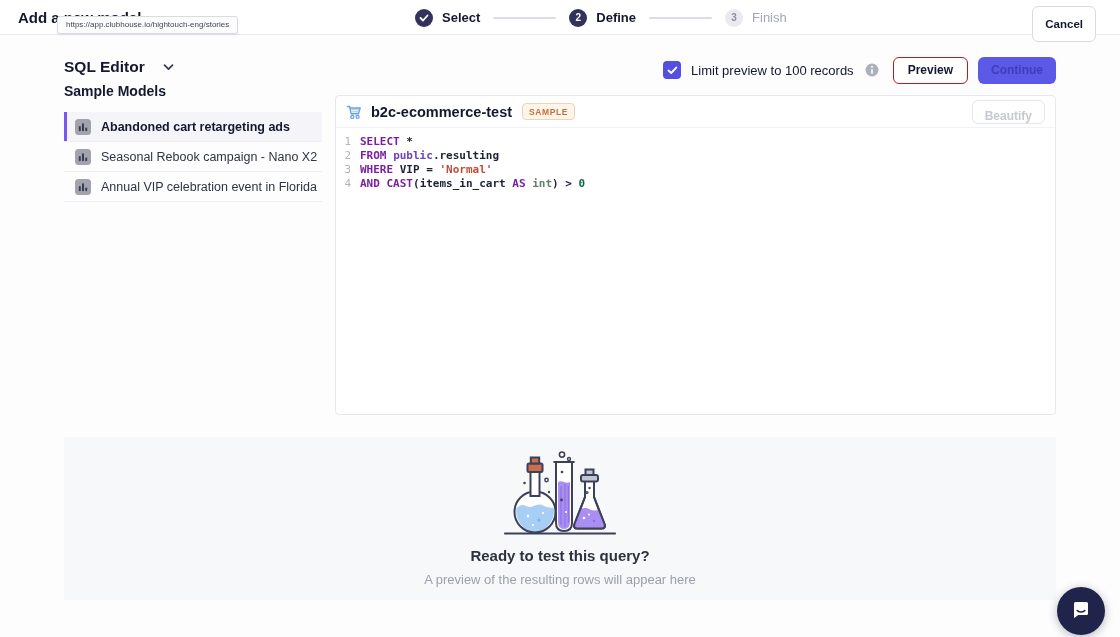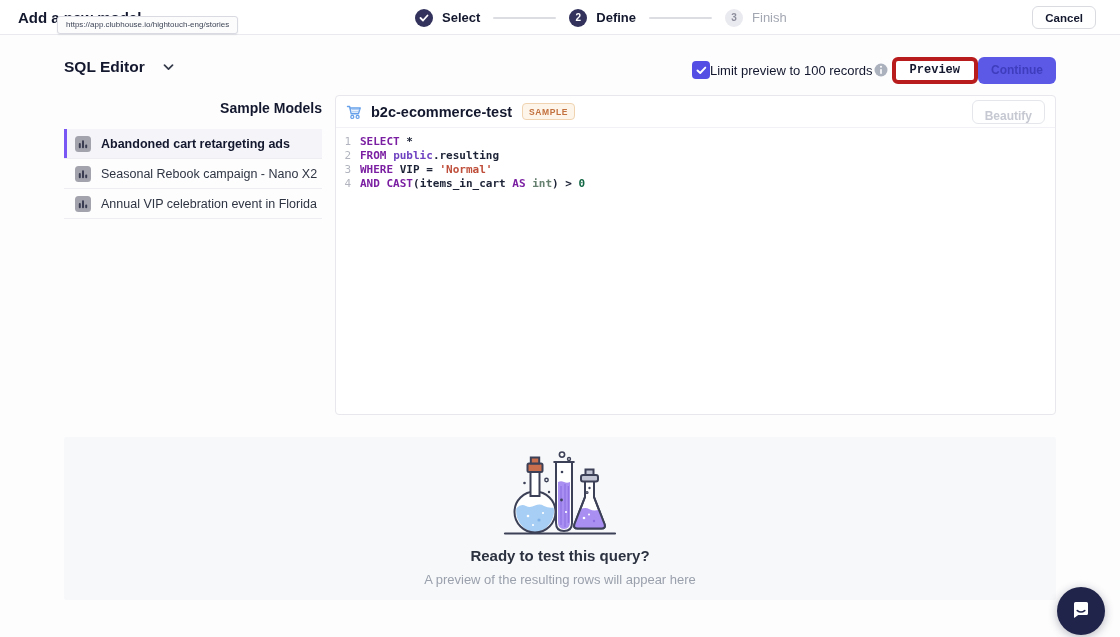--- a/index.html
+++ b/index.html
@@ -23,42 +23,42 @@
   .step { display:flex; align-items:center; gap:9px; }
   .step-circle {
     width:18px; height:18px; border-radius:50%; background:#32325d; color:#fff;
     font-size:10px; font-weight:700; display:flex; align-items:center; justify-content:center; flex:none;
   }
   .step-label { font-size:13px; font-weight:600; color:#14182e; }
   .step.upcoming .step-circle { background:#e9e9f0; color:#8c8e9c; }
   .step.upcoming .step-label { color:#a3a7b1; font-weight:400; }
   .connector { width:63px; height:2px; background:#dcdce3; border-radius:1px; margin:0 13px; }
   .cancel-btn {
-    position:absolute; right:24px; top:6px; height:23px; padding:0 12px;
+    position:absolute; right:24px; top:6px; height:36px; padding:0 12px;
     background:#fff; border:1px solid #d9dbe1; border-radius:6px;
     font-size:11.5px; font-weight:600; color:#14182e; cursor:pointer;
     font-family:inherit;
   }
   
   .sql-editor-select { position:absolute; left:64px; top:58px; display:flex; align-items:center; gap:18px; cursor:pointer; }
   .sql-editor-label { font-size:15.5px; font-weight:600; color:#14182e; }
-  .toolbar-right { position:absolute; right:64px; top:56px; height:28px; display:flex; align-items:center; gap:0; }
+  .toolbar-right { position:absolute; right:64px; top:56px; height:28px; display:flex; align-items:center; gap:10px; }
   .checkbox { width:18px; height:18px; border-radius:4px; background:#544ee4; display:flex; align-items:center; justify-content:center; cursor:pointer; flex:none; }
   .limit-label { font-size:13px; color:#14182e; margin-right:1px; }
   .info-icon { display:flex; cursor:pointer; }
   .btn-preview {
-    height:27px; padding:0 14px; background:#fff; border:4px solid #b91c1c; border-radius:6px;
-    font-size:12px; font-weight:600; color:#14182e; cursor:pointer; margin-left:4px; font-family:Liberation Mono, monospace;
+    height:27px; padding:0 14px; background:#fff; border:1px solid #b91c1c; border-radius:6px;
+    font-size:12px; font-weight:600; color:#14182e; cursor:pointer; margin-left:4px; font-family:Liberation Sans, sans-serif;
   }
   .btn-continue {
     height:27px; padding:0 13px; background:#5b59e6; border:none; border-radius:6px;
     font-size:12px; font-weight:600; color:#3f3dbd; cursor:pointer; font-family:inherit;
   }
   
-  .sidebar { position:absolute; left:64px; top:100px; width:258px;text-align:right; }
+  .sidebar { position:absolute; left:64px; top:83px; width:258px; }
   .sidebar-title { font-size:14px; font-weight:600; color:#14182e; margin-bottom:13px; }
   .model-item { position:relative; height:30px; display:flex; align-items:center; padding-left:11px; border-bottom:1px solid #ededf2; cursor:pointer; background:transparent; }
   .model-item.selected { background:#f4f4f9; }
   .model-item.selected::before { content:""; position:absolute; left:0; top:0; bottom:0; width:3px; background:#7857f5; }
   .model-icon { display:flex; flex:none; }
   .model-label { margin-left:10px; font-size:12.5px; color:#2e3442; white-space:nowrap; }
   .model-item.selected .model-label { font-weight:700; color:#14182e; }
   
   .sql-panel { position:absolute; left:335px; top:95px; width:721px; height:320px; background:#fff; border:1px solid #e7e7ed; border-radius:4px; }
   .panel-header { height:32px; display:flex; align-items:center; padding:0 10px; border-bottom:1px solid #f2f2f6; }

